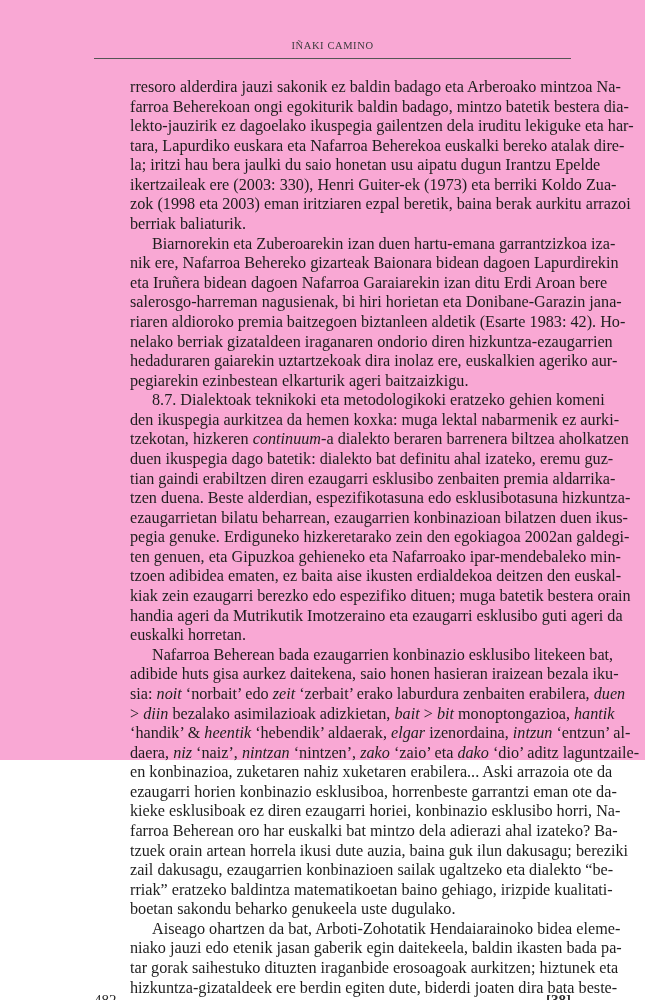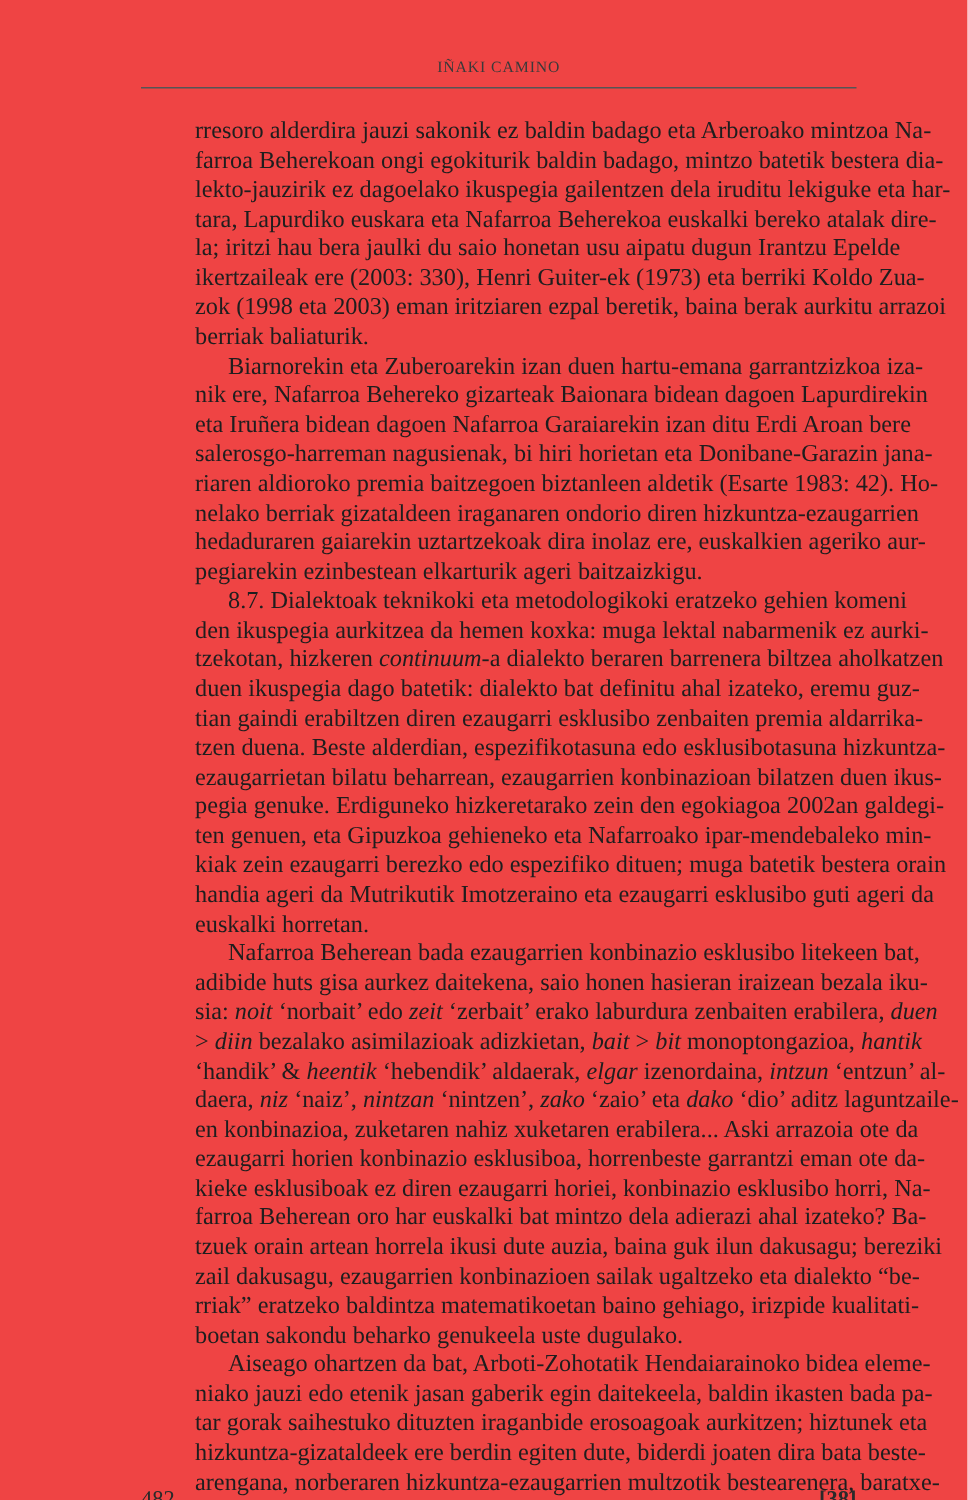--- a/index.html
+++ b/index.html
@@ -1,17 +1,17 @@
 <!DOCTYPE html>
 <html><head>
 <meta charset="utf-8">
 <style>
   html, body { margin: 0; padding: 0; background: #ffffff; }
   body { width: 645px; height: 1000px; position: relative; overflow: hidden; }
-  .page { position: absolute; left: 0; top: 0; width: 645px; height: 1000px; background: #ef4444; }
+  .page { position: absolute; left: 0; top: 0; width: 645px; height: 760px; background: #f9a8d4; }
   .running-head {
     position: absolute; left: 94px; width: 477px; top: 40px;
     text-align: center; font-family: "Liberation Serif", serif;
     font-size: 10.5px; letter-spacing: 0.6px; color: #3a3a3a;
   }
   .head-rule { position: absolute; left: 94px; width: 477px; top: 58px; height: 0; border-top: 1px solid #555; }
   .body-text {
     position: absolute; left: 94px; top: 78px; width: 477px;
     font-family: "Liberation Serif", serif; font-size: 16.2px; line-height: 19.58px;
     color: #1e1e1e; text-align: justify; hyphens: manual;
@@ -58,20 +58,21 @@
       <p>
         <span class="line" style="text-indent: 22px;">8.7. Dialektoak teknikoki eta metodologikoki eratzeko gehien komeni</span>
         <span class="line">den ikuspegia aurkitzea da hemen koxka: muga lektal nabarmenik ez aurki-</span>
         <span class="line">tzekotan, hizkeren <i>continuum</i>-a dialekto beraren barrenera biltzea aholkatzen</span>
         <span class="line">duen ikuspegia dago batetik: dialekto bat definitu ahal izateko, eremu guz-</span>
         <span class="line">tian gaindi erabiltzen diren ezaugarri esklusibo zenbaiten premia aldarrika-</span>
         <span class="line">tzen duena. Beste alderdian, espezifikotasuna edo esklusibotasuna hizkuntza-</span>
         <span class="line">ezaugarrietan bilatu beharrean, ezaugarrien konbinazioan bilatzen duen ikus-</span>
         <span class="line">pegia genuke. Erdiguneko hizkeretarako zein den egokiagoa 2002an galdegi-</span>
         <span class="line">ten genuen, eta Gipuzkoa gehieneko eta Nafarroako ipar-mendebaleko min-</span>
+        <span class="line">tzoen adibidea ematen, ez baita aise ikusten erdialdekoa deitzen den euskal-</span>
         <span class="line">kiak zein ezaugarri berezko edo espezifiko dituen; muga batetik bestera orain</span>
         <span class="line">handia ageri da Mutrikutik Imotzeraino eta ezaugarri esklusibo guti ageri da</span>
         <span class="line last">euskalki horretan.</span>
       </p>
       <p>
         <span class="line" style="text-indent: 22px;">Nafarroa Beherean bada ezaugarrien konbinazio esklusibo litekeen bat,</span>
         <span class="line">adibide huts gisa aurkez daitekena, saio honen hasieran iraizean bezala iku-</span>
         <span class="line">sia: <i>noit</i> ‘norbait’ edo <i>zeit</i> ‘zerbait’ erako laburdura zenbaiten erabilera, <i>duen</i></span>
         <span class="line">&gt; <i>diin</i> bezalako asimilazioak adizkietan, <i>bait</i> &gt; <i>bit</i> monoptongazioa, <i>hantik</i></span>
         <span class="line">‘handik’ &amp; <i>heentik</i> ‘hebendik’ aldaerak, <i>elgar</i> izenordaina, <i>intzun</i> ‘entzun’ al-</span>

